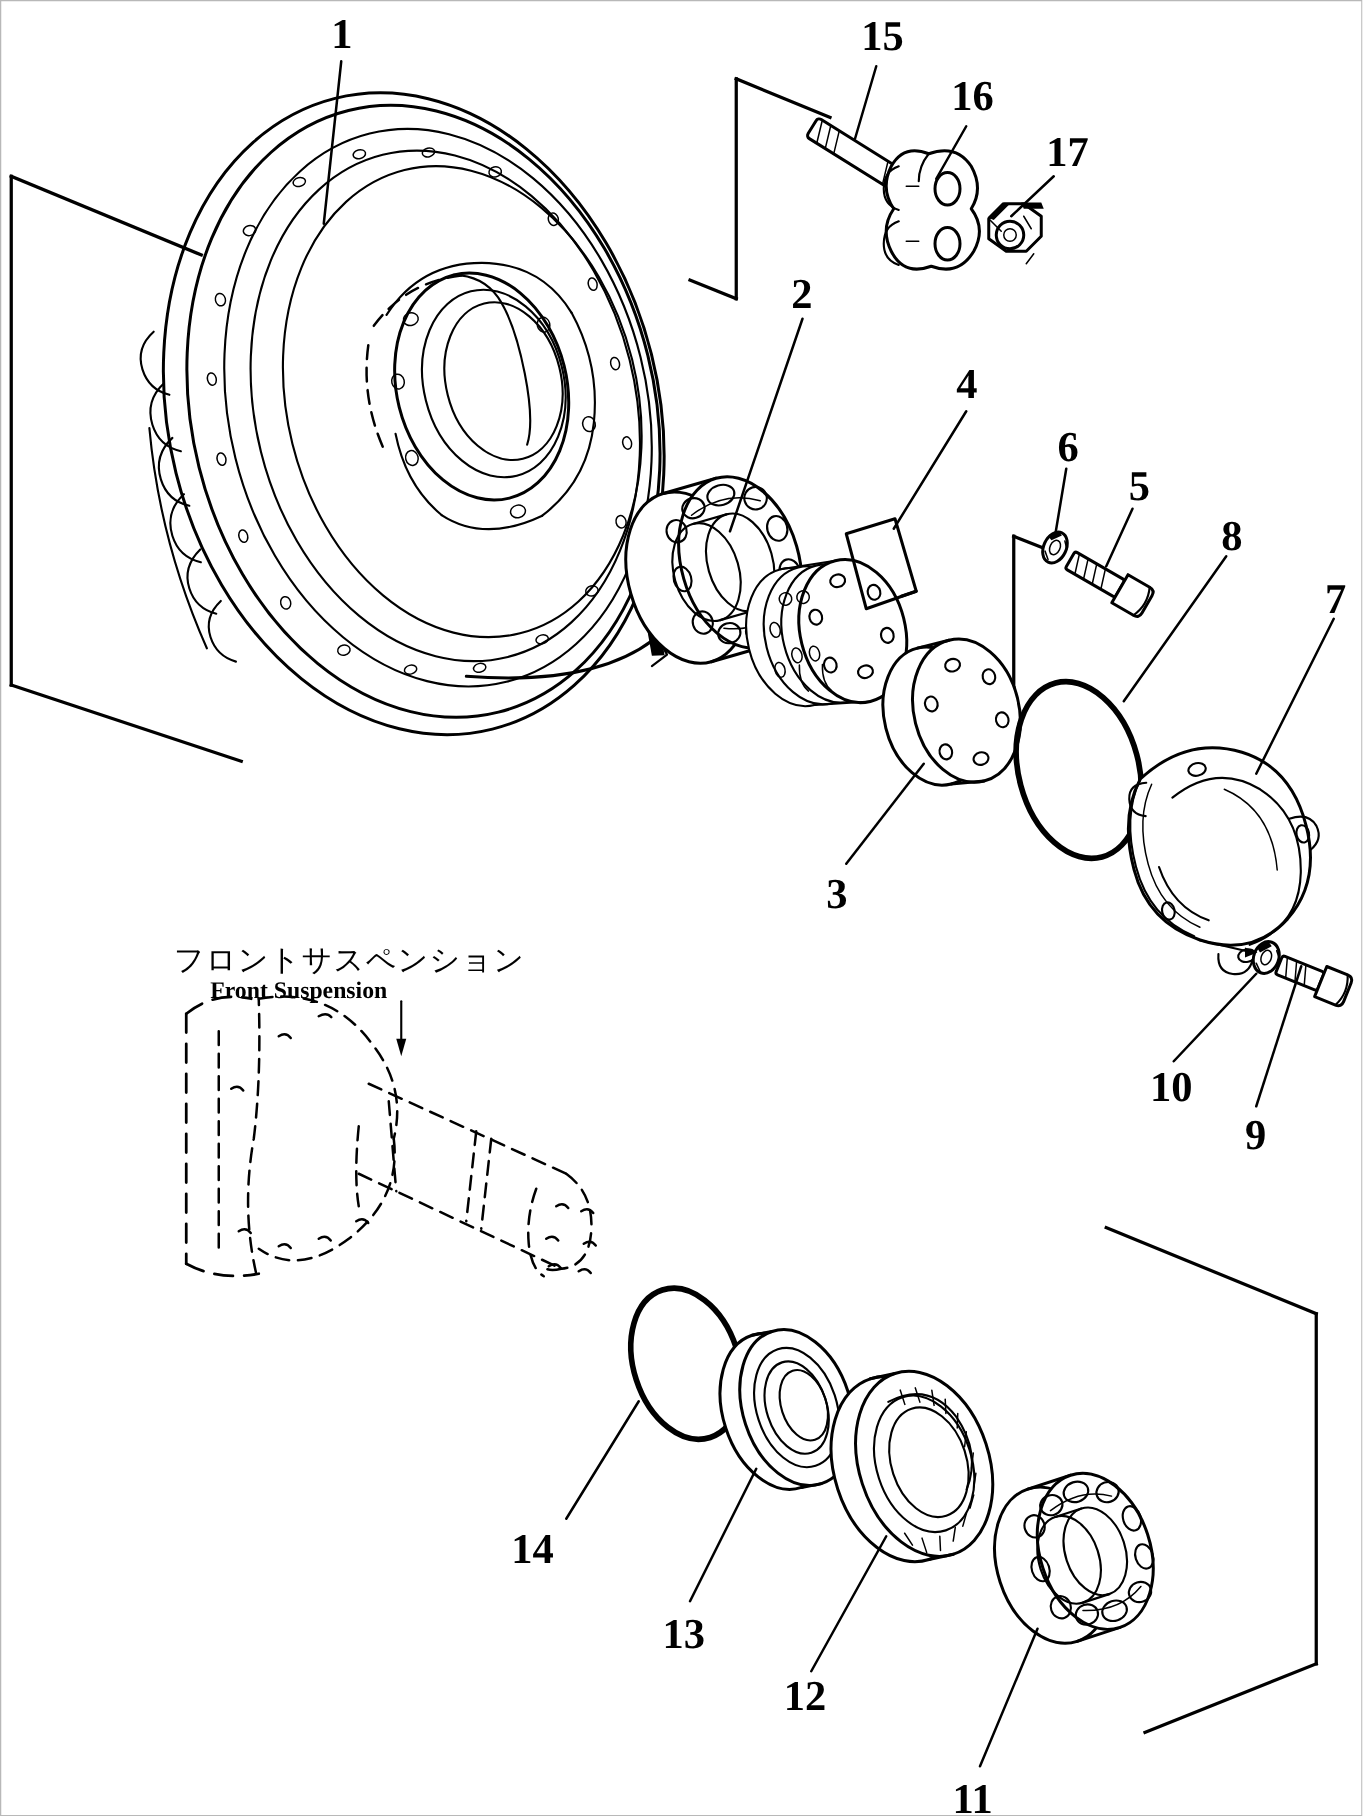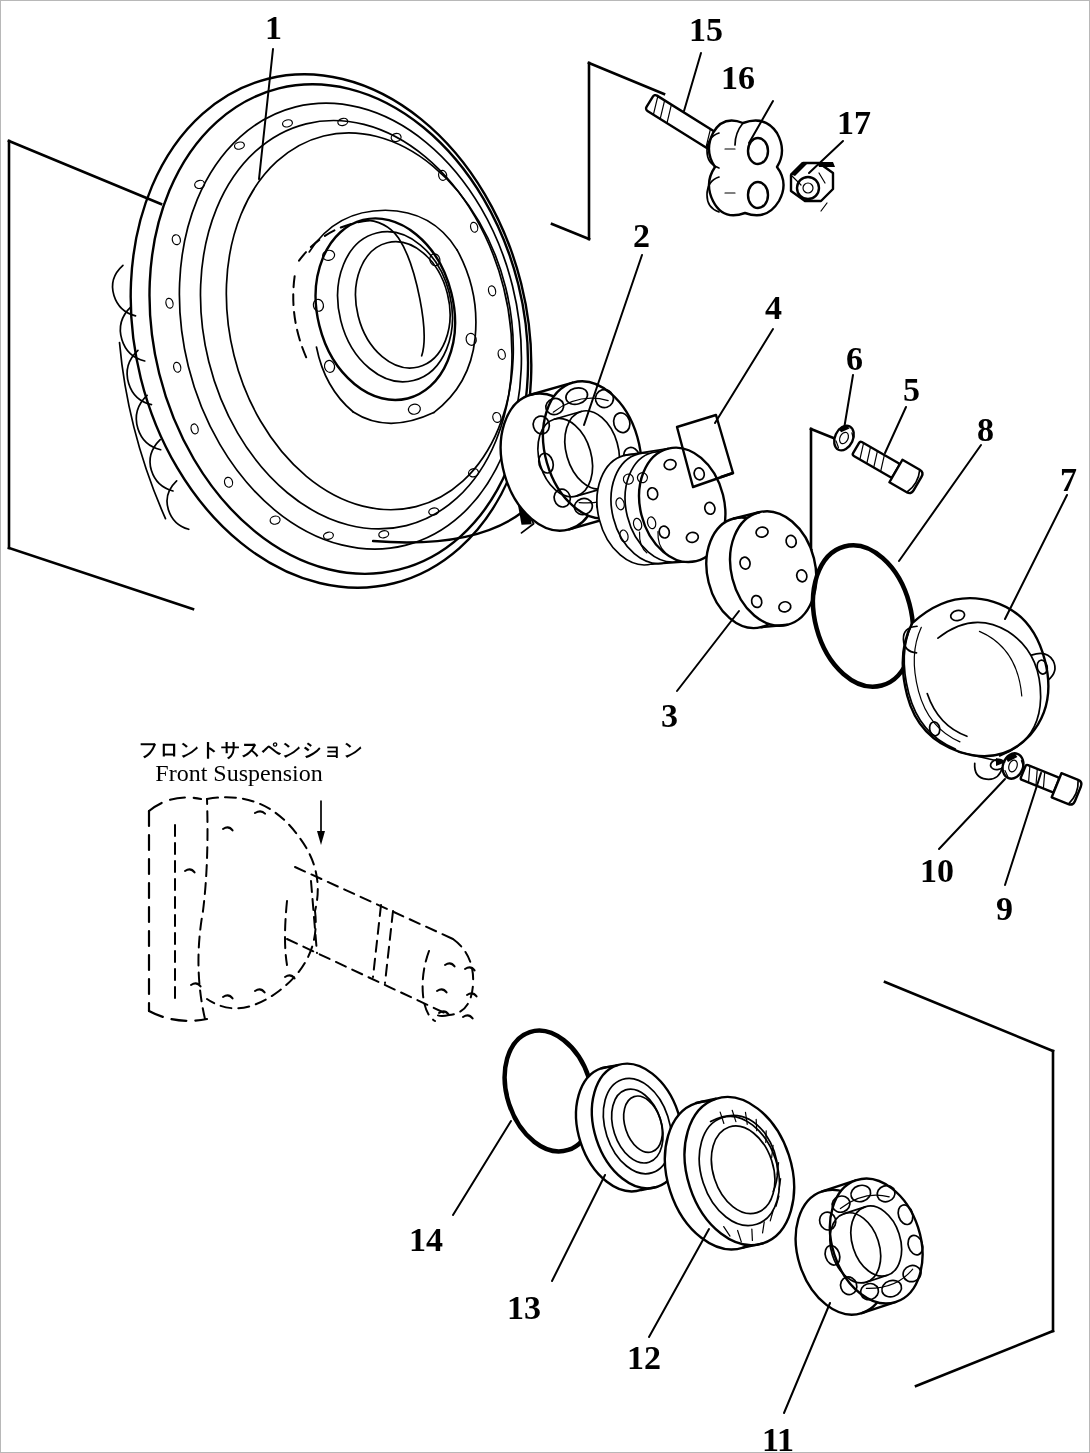--- a/index.html
+++ b/index.html
@@ -39,28 +39,29 @@
   }
   .section-caption {
     position: absolute;
     text-align: center;
     color: #000;
     line-height: 1.12;
     white-space: nowrap;
   }
   .caption-jp {
     font-family: "DejaVu Sans", sans-serif;
+    font-size: 24px;
+    font-weight: 400;
+    letter-spacing: 1px;
+    margin-top: 16px;
+  }
+  .caption-en {
+    font-family: "Liberation Serif", serif;
     font-size: 19px;
     font-weight: 700;
-    letter-spacing: 1px;
-  }
-  .caption-en {
-    font-family: "Liberation Serif", serif;
-    font-size: 24px;
-    font-weight: 400;
   }
 </style>
 </head>
 <body>
 
 <div id="page">
 
   <svg id="diagram-svg" viewBox="0 0 1090 1453">
     <defs>
       <style>
@@ -494,29 +495,29 @@
     </g>
   </svg>
 
   <div class="section-caption" style="left:138px; top:738px; width:200px;">
     <div class="caption-jp">フロントサスペンション</div>
     <div class="caption-en">Front Suspension</div>
   </div>
 
   <div class="callout-label" style="left:264px;  top:10px;">1</div>
   <div class="callout-label" style="left:688px;  top:12px;text-align:center;">15</div>
-  <div class="callout-label" style="left:720px;  top:60px;">16</div>
+  <div class="callout-label" style="left:760px;  top:60px;">16</div>
   <div class="callout-label" style="left:836px;  top:105px;text-align:center;">17</div>
   <div class="callout-label" style="left:632px;  top:218px;">2</div>
   <div class="callout-label" style="left:764px;  top:290px;">4</div>
   <div class="callout-label" style="left:845px;  top:341px;">6</div>
   <div class="callout-label" style="left:902px;  top:372px;">5</div>
   <div class="callout-label" style="left:976px;  top:412px;">8</div>
   <div class="callout-label" style="left:1059px; top:462px;">7</div>
   <div class="callout-label" style="left:660px;  top:698px;">3</div>
   <div class="callout-label" style="left:919px;  top:853px;text-align:center;">10</div>
   <div class="callout-label" style="left:995px;  top:891px;">9</div>
   <div class="callout-label" style="left:408px;  top:1222px;">14</div>
-  <div class="callout-label" style="left:506px;  top:1290px;text-align:center;">13</div>
+  <div class="callout-label" style="left:529px;  top:1290px;text-align:center;">13</div>
   <div class="callout-label" style="left:626px;  top:1340px;">12</div>
   <div class="callout-label" style="left:761px;  top:1422px;">11</div>
 
 </div>
 
 </body></html>

